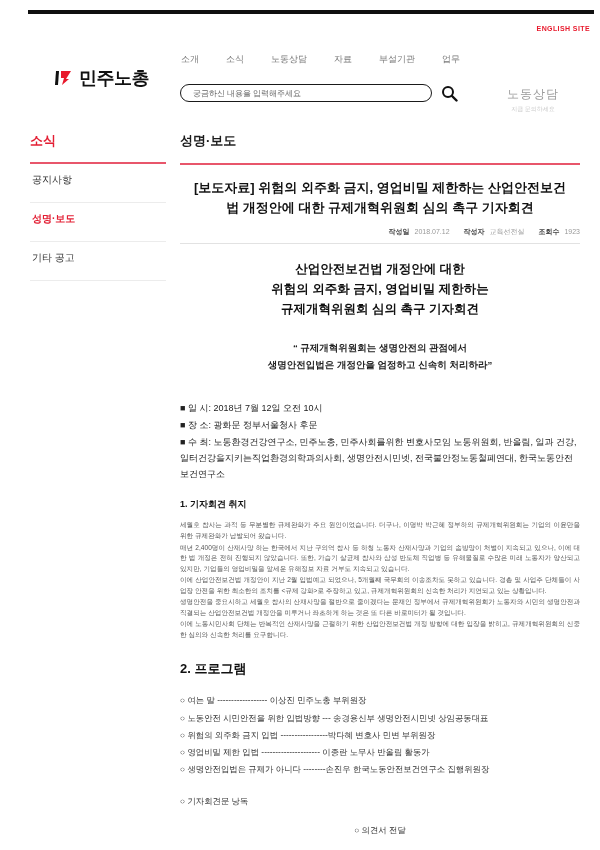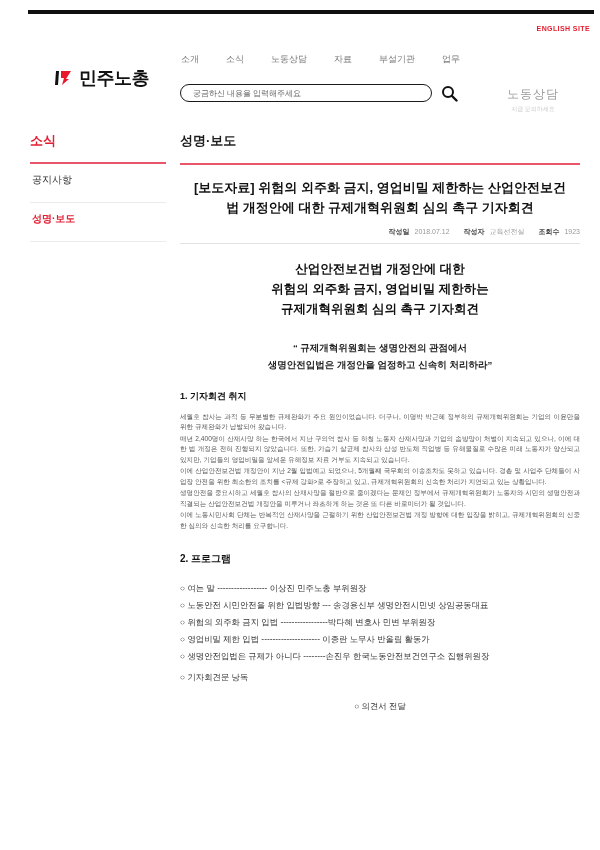--- a/index.html
+++ b/index.html
@@ -43,23 +43,23 @@
   .meta-divider { border-top:1px solid #e2e2e2; margin-top:6px; }
   .headline { margin-top:15px; text-align:center; font-size:12.5px; font-weight:bold;
     color:#111; line-height:1.6; }
   .quote { margin-top:21px; text-align:center; font-size:9.5px; font-weight:bold;
     color:#222; line-height:1.75; }
   .info-list { margin-top:26px; font-size:9px; color:#222; line-height:1.8; font-weight:500; }
   .info-list div { margin-bottom:1px; }
   .sec-head { margin-top:16px; font-size:9px; font-weight:bold; color:#111; }
   .body-text { margin-top:9px; font-size:6.6px; color:#555; line-height:1.6; text-align:justify; }
   .body-text p { margin-bottom:1px; }
-  .sec-head2 { margin-top:20px; font-size:10px; font-weight:bold; color:#111; }
+  .sec-head2 { margin-top:20px; font-size:13px; font-weight:bold; color:#111; }
   .program { margin-top:14px; font-size:8.4px; color:#333; line-height:2.05; }
-  .program-extra1 { margin-top:6px; font-size:8.4px; color:#333; }
+  .program-extra1 { margin-top:17px; font-size:8.4px; color:#333; }
   .program-extra2 { margin-top:18px; font-size:8.4px; color:#333;text-align:center; }
 </style>
 </head>
 <body>
 
 <div class="topbar"></div>
 <a class="english-site">ENGLISH SITE</a>
 
 <div class="logo">
   <span style="line-height:0;">
@@ -95,20 +95,21 @@
 <div class="quick">
   <div class="quick-title">노동상담</div>
   <div class="quick-sub">지금 문의하세요</div>
 </div>
 
 <aside class="sidebar">
   <div class="sidebar-title">소식</div>
   <div class="sidebar-divider"></div>
   <div class="side-item">공지사항</div>
   <div class="side-item active">성명·보도</div>
+  <div class="side-item">기타 공고</div>
 </aside>
 
 <main class="content">
   <div class="section-title">성명·보도</div>
   <div class="content-divider"></div>
 
   <h1 class="post-title">[보도자료] 위험의 외주화 금지, 영업비밀 제한하는 산업안전보건법 개정안에 대한 규제개혁위원회 심의 촉구 기자회견</h1>
 
   <div class="post-meta">
     <span class="m-label">작성일</span>
@@ -124,20 +125,25 @@
     <div>산업안전보건법 개정안에 대한</div>
     <div>위험의 외주화 금지, 영업비밀 제한하는</div>
     <div>규제개혁위원회 심의 촉구 기자회견</div>
   </div>
 
   <div class="quote">
     <div>“ 규제개혁위원회는 생명안전의 관점에서</div>
     <div>생명안전입법은 개정안을 엄정하고 신속히 처리하라”</div>
   </div>
 
+  <div class="info-list">
+    <div>■ 일 시: 2018년 7월 12일 오전 10시</div>
+    <div>■ 장 소: 광화문 정부서울청사 후문</div>
+    <div>■ 수 최: 노동환경건강연구소, 민주노총, 민주사회를위한 변호사모임 노동위원회, 반올림, 일과 건강, 일터건강을지키는직업환경의학과의사회, 생명안전시민넷, 전국불안정노동철폐연대, 한국노동안전보건연구소</div>
+  </div>
 
   <div class="sec-head">1. 기자회견 취지</div>
 
   <div class="body-text">
     <p>세월호 참사는 과적 등 무분별한 규제완화가 주요 원인이었습니다. 더구나, 이명박 박근혜 정부하의 규제개혁위원회는 기업의 이윤만을 위한 규제완화가 남발되어 왔습니다.</p>
     <p>매년 2,400명이 산재사망 하는 한국에서 지난 구의역 참사 등 하청 노동자 산재사망과 기업의 솜방망이 처벌이 지속되고 있으나, 이에 대한 법 개정은 전혀 진행되지 않았습니다. 또한, 가습기 살균제 참사와 삼성 반도체 직업병 등 유해물질로 수많은 미래 노동자가 양산되고 있지만, 기업들의 영업비밀을 앞세운 유해정보 자료 거부도 지속되고 있습니다.</p>
     <p>이에 산업안전보건법 개정안이 지난 2월 입법예고 되었으나, 5개월째 국무회의 이송조차도 못하고 있습니다. 경총 및 사업주 단체들이 사업장 안전을 위한 최소한의 조치를 &lt;규제 강화&gt;로 주장하고 있고, 규제개혁위원회의 신속한 처리가 지연되고 있는 상황입니다.</p>
     <p>생명안전을 중요시하고 세월호 참사의 산재사망을 절반으로 줄이겠다는 문재인 정부에서 규제개혁위원회가 노동자와 시민의 생명안전과 직결되는 산업안전보건법 개정안을 미루거나 좌초하게 하는 것은 또 다른 바로미터가 될 것입니다.</p>
     <p>이에 노동시민사회 단체는 반복적인 산재사망을 근절하기 위한 산업안전보건법 개정 방향에 대한 입장을 밝히고, 규제개혁위원회의 신중한 심의와 신속한 처리를 요구합니다.</p>
   </div>

